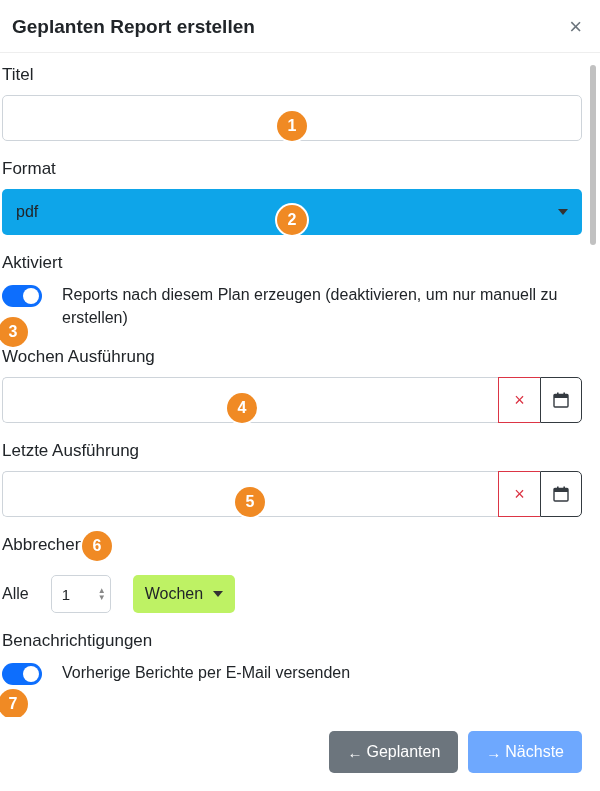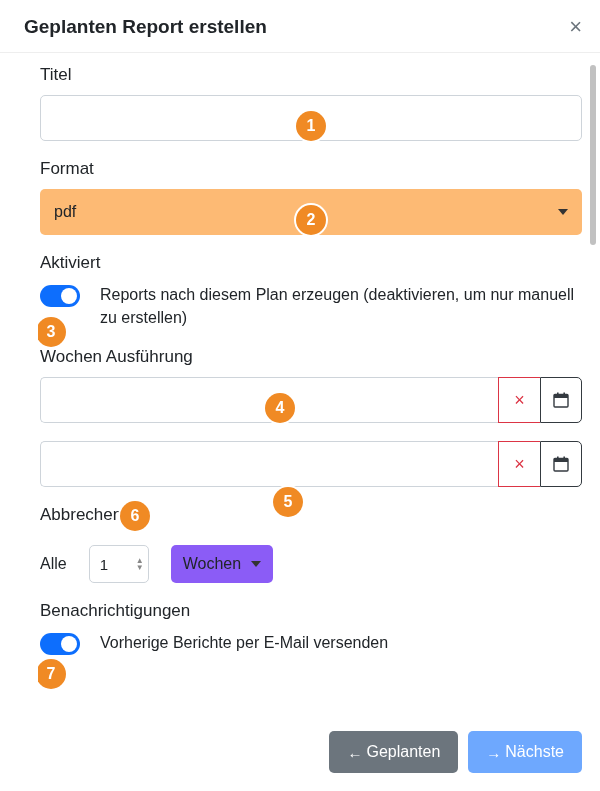--- a/index.html
+++ b/index.html
@@ -14,42 +14,41 @@
     background: #fff;
   }
   .modal {
     width: 600px;
     height: 791px;
     position: relative;
     display: flex;
     flex-direction: column;
   }
   .modal-header {
-    padding: 16px 18px 14px 24px;
+    padding: 16px 18px 14px 12px;
     display: flex;
     justify-content: space-between;
     align-items: center;
     border-bottom: 1px solid #eee;
   }
   .modal-title {
     font-size: 19px;
     font-weight: 600;
   }
   .close-x {
     font-size: 22px;
     color: #6c757d;
     cursor: pointer;
     line-height: 1;
   }
   .modal-body {
     padding: 12px 18px 8px 2px;
     flex: 1;
     overflow-y: auto;
     position: relative;
-    margin-left: 38px;
   }
   .scroll-fake {
     position: absolute;
     top: 12px;
     right: 4px;
     width: 6px;
     height: 180px;
     background: #c1c1c1;
     border-radius: 3px;
   }
@@ -61,21 +60,21 @@
     border: 1px solid #ced4da;
     border-radius: 5px;
     padding: 8px 12px;
     font-size: 15px;
     background: #fff;
   }
   .select-wrap {
     width: 100%;
     height: 46px;
     border-radius: 5px;
-    background: #fdba74;
+    background: #0ea5e9;
     display: flex;
     align-items: center;
     padding: 0 14px;
     justify-content: space-between;
     font-size: 16px;
     cursor: pointer;
   }
   .caret-down {
     width: 0; height: 0;
     border-left: 5px solid transparent;
@@ -163,21 +162,21 @@
     gap: 0;
   }
   .stepper-btn {
     font-size: 8px;
     line-height: 7px;
     color: #888;
     cursor: pointer;
   }
   .unit-select {
     height: 38px;
-    background: #8b5cf6;
+    background: #bef264;
     border-radius: 5px;
     display: flex;
     align-items: center;
     gap: 10px;
     padding: 0 12px;
     cursor: pointer;
     font-size: 16px;
   }
   .modal-footer {
     padding: 14px 18px 18px 18px;
@@ -266,20 +265,21 @@
               <rect x="1" y="2.5" width="14" height="3.5" fill="#343a40"></rect>
               <rect x="4" y="0.5" width="1.6" height="3.5" fill="#343a40"></rect>
               <rect x="10.4" y="0.5" width="1.6" height="3.5" fill="#343a40"></rect>
             </svg>
         </div>
       </div>
       <div class="badge" style="top:38px; left:240px; transform:translate(-50%,-50%) translateY(23px);">4</div>
     </div>
 
     <div class="form-group">
+      <label class="form-label">Letzte Ausführung</label>
       <div class="date-row">
         <div class="date-input"></div>
         <div class="date-btn clear-btn">
           <span>×</span>
         </div>
         <div class="date-btn cal-btn">
           <svg class="cal-icon" viewBox="0 0 16 16">
               <rect x="1" y="2.5" width="14" height="12.5" rx="1" fill="none" stroke="#343a40" stroke-width="1.4"></rect>
               <rect x="1" y="2.5" width="14" height="3.5" fill="#343a40"></rect>
               <rect x="4" y="0.5" width="1.6" height="3.5" fill="#343a40"></rect>

